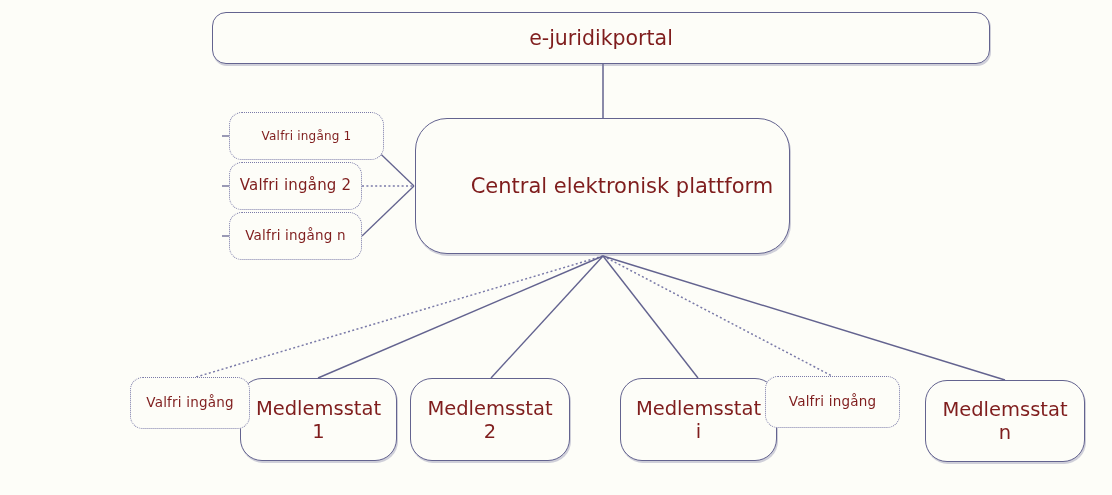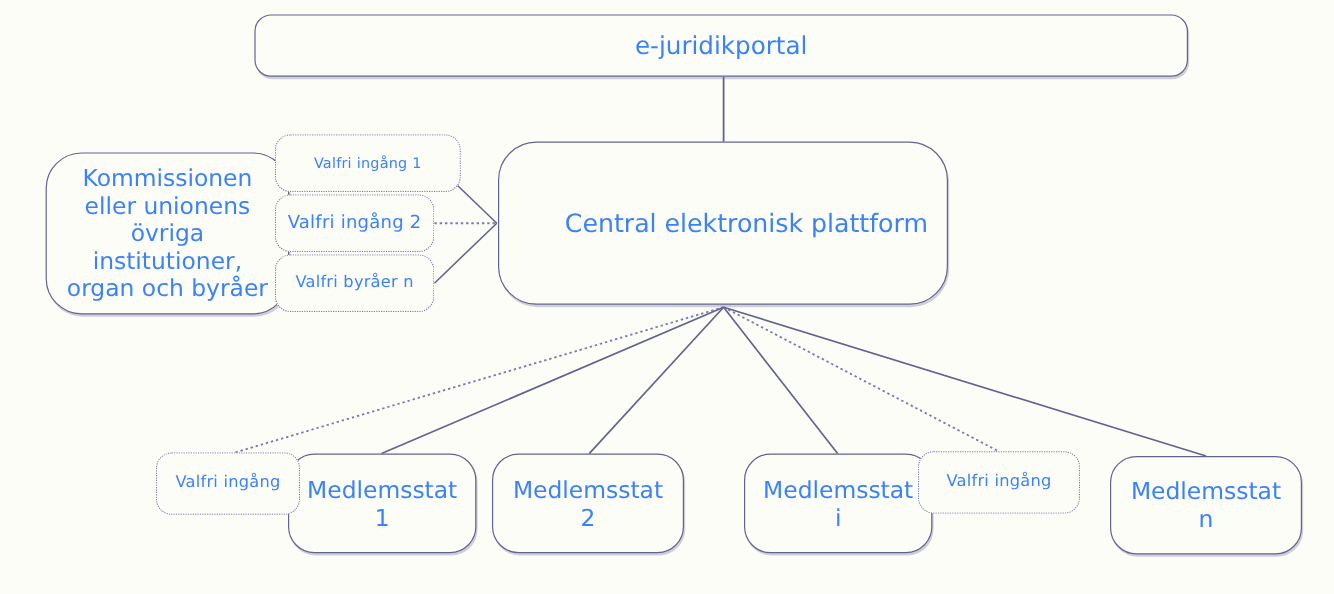--- a/index.html
+++ b/index.html
@@ -27,21 +27,21 @@
     height: 495px;
     pointer-events: none;
   }
   .node {
     position: absolute;
     box-sizing: border-box;
     display: flex;
     align-items: center;
     justify-content: center;
     text-align: center;
-    color: #3b82f6;
+    color: #7f1d1d;
     background: #fdfdf8;
     line-height: 1.18;
   }
   
   .solid {
     border: 1.6px solid #63638f;
     border-radius: 22px;
     box-shadow: 1px 2px 0 rgba(120,120,160,0.35);
   }
   
@@ -90,27 +90,20 @@
     <line x1="603" y1="256" x2="491" y2="378" stroke="#63638f" stroke-width="1.4"></line>
     <line x1="603" y1="256" x2="698" y2="378" stroke="#63638f" stroke-width="1.4"></line>
     <line x1="603" y1="256" x2="832" y2="376" stroke="#7a7aa8" stroke-width="1.5" stroke-dasharray="2 2.4"></line>
     <line x1="603" y1="256" x2="1005" y2="380" stroke="#63638f" stroke-width="1.4"></line>
   </svg>
 
   <div class="node solid n-portal">
     <span class="label">e-juridikportal</span>
   </div>
 
-  <div class="node solid n-kommission">
-    <span class="label">Kommissionen
-eller unionens
-övriga
-institutioner,
-organ och byråer</span>
-  </div>
 
   <div class="node solid n-central">
     <span class="label">Central elektronisk plattform</span>
   </div>
 
   <div class="node solid n-ms1">
     <span class="label">Medlemsstat
 1</span>
   </div>
 
@@ -131,21 +124,21 @@
 
   <div class="node dotted n-vi1">
     <span class="label label-sm">Valfri ingång  1</span>
   </div>
 
   <div class="node dotted n-vi2">
     <span class="label label-sm">Valfri ingång  2</span>
   </div>
 
   <div class="node dotted n-vin">
-    <span class="label label-sm">Valfri byråer  n</span>
+    <span class="label label-sm">Valfri ingång  n</span>
   </div>
 
   <div class="node dotted n-vileft">
     <span class="label label-sm">Valfri ingång</span>
   </div>
 
   <div class="node dotted n-vimid">
     <span class="label label-sm">Valfri ingång</span>
   </div>
 

